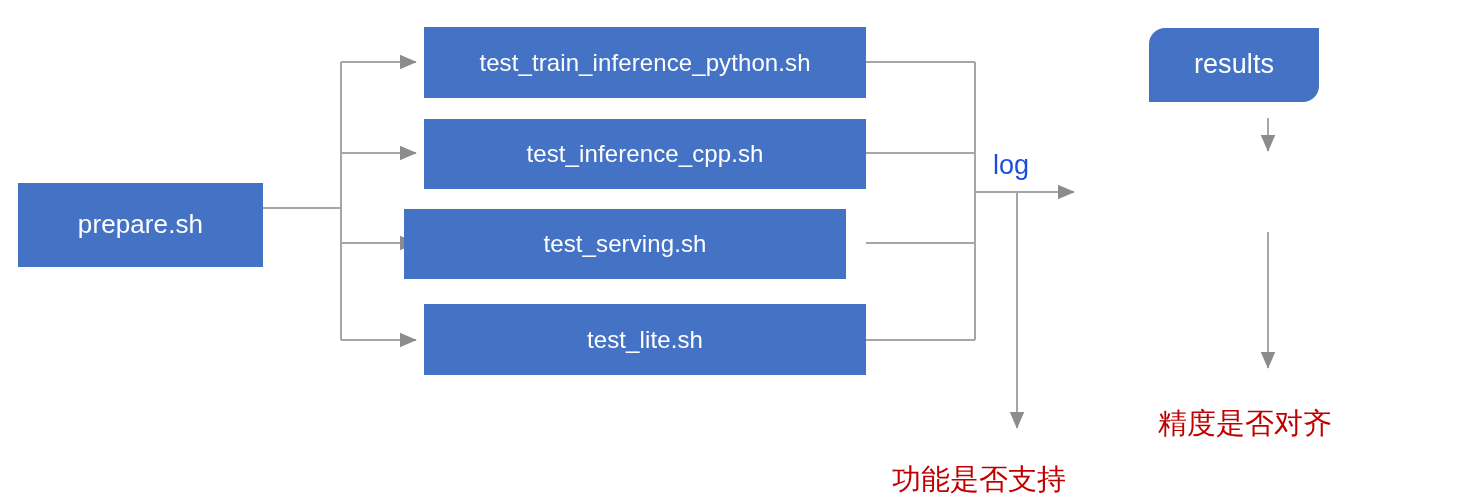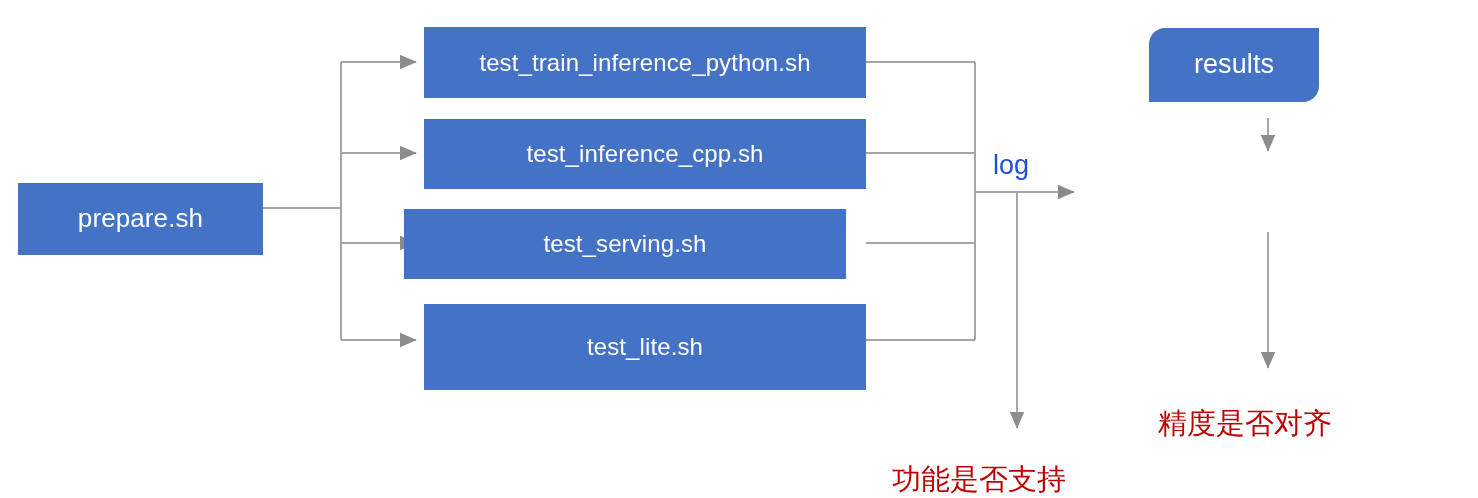--- a/index.html
+++ b/index.html
@@ -31,25 +31,25 @@
     align-items: center;
     justify-content: center;
     background: #4472C4;
     color: #ffffff;
     font-weight: normal;
     text-align: center;
     line-height: 1.15;
     letter-spacing: .1px;
     padding: 0 8px;
   }
-  .node-prepare { left: 18px;   top: 183px; width: 245px; height: 72px; font-size: 26px; }
+  .node-prepare { left: 18px;   top: 183px; width: 245px; height: 84px; font-size: 26px; }
   .node-t1      { left: 424px;  top: 27px;  width: 442px; height: 71px; font-size: 24px; }
   .node-t2      { left: 424px;  top: 119px; width: 442px; height: 70px; font-size: 24px; }
   .node-t3      { left: 404px;  top: 209px; width: 442px; height: 70px; font-size: 24px; }
-  .node-t4      { left: 424px;  top: 304px; width: 442px; height: 86px; font-size: 24px; }
+  .node-t4      { left: 424px;  top: 304px; width: 442px; height: 71px; font-size: 24px; }
   .node-results {
     left: 1149px; top: 28px; width: 170px; height: 74px;
     font-size: 27px;
     border-radius: 16px 0 16px 0;
   }
   .node-compare { left: 1082px; top: 155px; width: 373px; height: 77px; font-size: 27px; }
 
   .edge-label {
     position: absolute;
     color: #1d4ed8;

